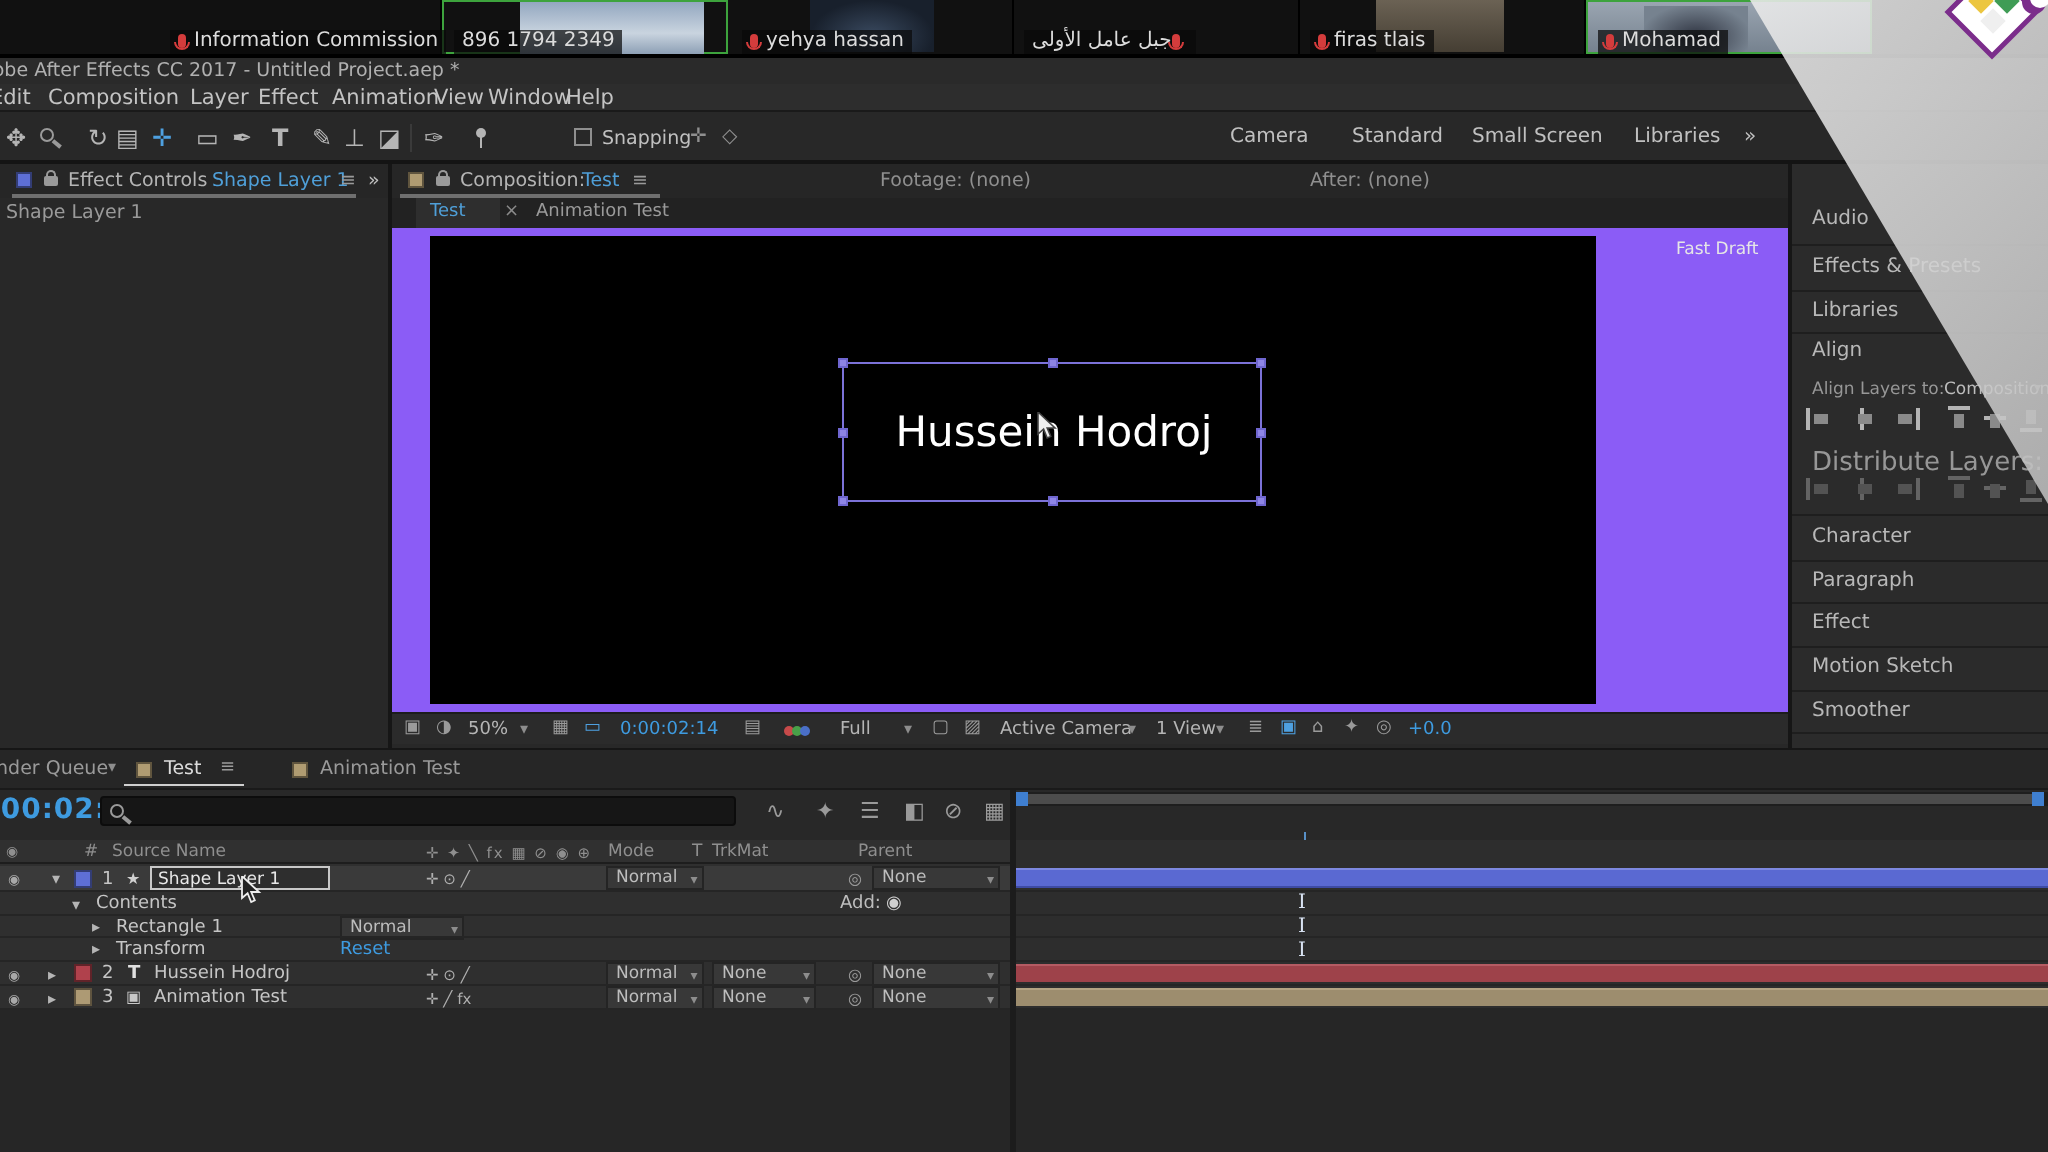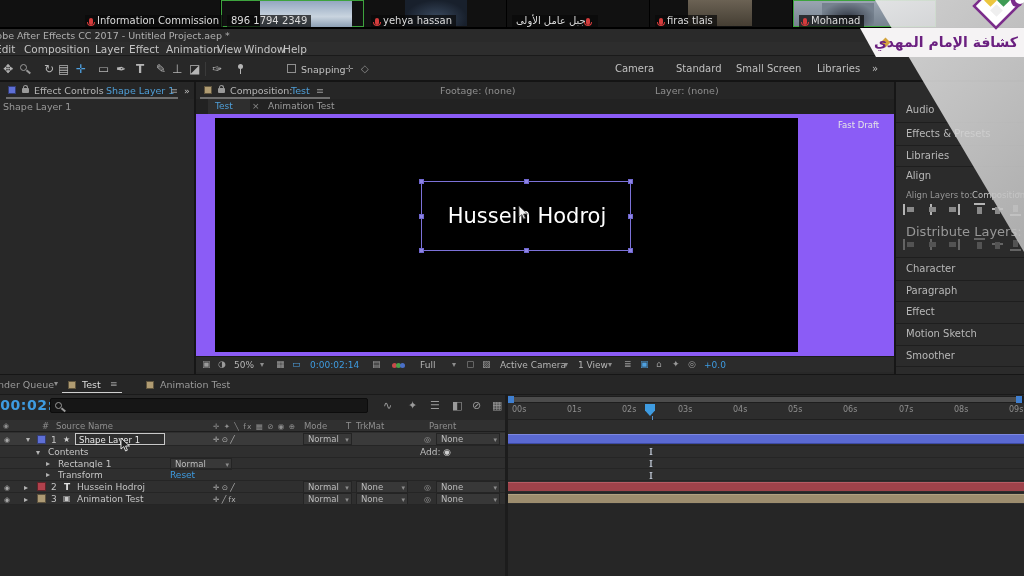--- a/index.html
+++ b/index.html
@@ -119,21 +119,21 @@
 
   <div class="ab" style="left:196px;top:82px;width:698px;height:292px;background:#282828">
     <div class="ab" style="left:0;top:0;width:698px;height:17px;background:#262626">
       <span class="chip" style="left:8px;top:4px;width:8px;height:8px;background:#b09c72"></span>
       <span class="lock" style="left:22px;top:6px"></span>
       <span class="txt" style="left:34px;top:3px;font-size:9.5px;color:#b5b5b5">Composition:</span>
       <span class="txt" style="left:95px;top:3px;font-size:9.5px;color:#4f9fd8">Test</span>
       <span class="txt" style="left:120px;top:3px;font-size:9.5px;color:#9a9a9a">≡</span>
       <div class="ab" style="left:4px;top:15px;width:130px;height:2px;background:#6f6f6f"></div>
       <span class="txt" style="left:244px;top:3px;font-size:9.5px;color:#8f8f8f">Footage: (none)</span>
-      <span class="txt" style="left:459px;top:3px;font-size:9.5px;color:#8f8f8f">Layer: (none)</span>
+      <span class="txt" style="left:459px;top:3px;font-size:9.5px;color:#8f8f8f">After: (none)</span>
     </div>
     <div class="ab" style="left:0;top:17px;width:698px;height:15px;background:#222">
       <div class="ab" style="left:12px;top:0;width:42px;height:15px;background:#2e2e2e">
         <span class="txt" style="left:7px;top:2px;font-size:9px;color:#4f9fd8">Test</span>
       </div>
       <span class="txt" style="left:56px;top:2px;font-size:9px;color:#8a8a8a">×</span>
       <span class="txt" style="left:72px;top:2px;font-size:9px;color:#9a9a9a">Animation Test</span>
     </div>
     <div class="ab" style="left:0;top:32px;width:698px;height:242px;background:#8b5cf6">
       <span class="txt" style="left:642px;top:6px;font-size:8.5px;color:#e6e6e6">Fast Draft</span>
@@ -244,33 +244,20 @@
     <span class="ico" style="left:430px;top:25px;font-size:11px;color:#9a9a9a">☰</span>
     <span class="ico" style="left:452px;top:25px;font-size:11px;color:#9a9a9a">◧</span>
     <span class="ico" style="left:472px;top:25px;font-size:11px;color:#9a9a9a">⊘</span>
     <span class="ico" style="left:492px;top:25px;font-size:11px;color:#9a9a9a">▦</span>
 
     <div class="ab" style="left:508px;top:21px;width:516px;height:7px;background:#1e1e1e">
       <div class="ab" style="left:6px;top:1px;width:502px;height:5px;background:#4c4c4c"></div>
       <div class="ab" style="left:0;top:0;width:6px;height:7px;background:#3f7fd0"></div>
       <div class="ab" style="left:508px;top:0;width:6px;height:7px;background:#3f7fd0"></div>
     </div>
-    <div class="ab" style="left:508px;top:28px;width:516px;height:17px;background:#2d2d2d;border-bottom:1px solid #1f1f1f">
-      <span class="tick" style="left:4px">00s</span>
-      <span class="tick" style="left:59px">01s</span>
-      <span class="tick" style="left:114px">02s</span>
-      <span class="tick" style="left:170px">03s</span>
-      <span class="tick" style="left:225px">04s</span>
-      <span class="tick" style="left:280px">05s</span>
-      <span class="tick" style="left:335px">06s</span>
-      <span class="tick" style="left:391px">07s</span>
-      <span class="tick" style="left:446px">08s</span>
-      <span class="tick" style="left:501px">09s</span>
-      <div class="ab" style="left:137px;top:1px;width:10px;height:12px;background:#3e9be0;clip-path:polygon(0 0,100% 0,100% 55%,50% 100%,0 55%)"></div>
-    </div>
     <div class="ab" style="left:652px;top:41px;width:1px;height:99px;background:rgba(96,162,226,.85)"></div>
 
     <div class="ab" style="left:0;top:45px;width:507px;height:12px;background:#303030;border-bottom:1px solid #1d1d1d">
       <span class="txt" style="left:3px;top:2px;font-size:7px;color:#8f8f8f">◉</span>
       <span class="txt" style="left:42px;top:1px;font-size:8.5px;color:#8f8f8f">#</span>
       <span class="txt" style="left:56px;top:1px;font-size:8.5px;color:#8f8f8f">Source Name</span>
       <span class="txt" style="left:213px;top:2px;font-size:7.5px;color:#8f8f8f;letter-spacing:1px">✛ ✦ ╲ fx ▦ ⊘ ◉ ⊕</span>
       <span class="txt" style="left:304px;top:1px;font-size:8.5px;color:#8f8f8f">Mode</span>
       <span class="txt" style="left:346px;top:1px;font-size:8.5px;color:#8f8f8f">T</span>
       <span class="txt" style="left:356px;top:1px;font-size:8.5px;color:#8f8f8f">TrkMat</span>
@@ -356,24 +343,20 @@
     <div class="hairline" style="left:0;top:129px;width:1024px"></div>
     <span class="ibeam" style="left:649px;top:72px">I</span>
     <span class="ibeam" style="left:649px;top:84px">I</span>
     <span class="ibeam" style="left:649px;top:96px">I</span>
 
     <div class="ab" style="left:0;top:130px;width:1024px;height:71px;background:#262626"></div>
     <div class="ab" style="left:505px;top:20px;width:3px;height:181px;background:#1c1c1c"></div>
   </div>
 
   <div class="ab" style="left:875px;top:0;width:149px;height:252px;background:linear-gradient(135deg,rgba(235,235,235,.88),rgba(190,190,190,.88));clip-path:polygon(0 0,100% 0,100% 100%);z-index:40"></div>
-  <div class="ab" style="left:860px;top:28px;width:164px;height:29px;background:#f5f3f4;clip-path:polygon(0 0,100% 0,100% 100%,16px 100%);z-index:41">
-    <span class="ab" style="left:22px;top:11px;width:7px;height:7px;background:#d4a43c;transform:rotate(45deg)"></span>
-    <div class="txt" style="left:0;top:0;width:158px;text-align:right;direction:rtl;line-height:29px;font-size:14px;font-weight:bold;color:#6b2080">كشافة الإمام المهدي</div>
-  </div>
   <svg class="ab" style="left:972px;top:-8px;z-index:42" width="52" height="42" viewBox="0 0 52 42">
     <path d="M24,-8 L46,14 L24,36 L2,14 Z" fill="#ffffff" stroke="#7b2d8b" stroke-width="2.5"></path>
     <rect x="14" y="4" width="9" height="9" fill="#ecc63f" transform="rotate(45 18.5 8.5)"></rect>
     <rect x="27" y="4" width="9" height="9" fill="#3f9c55" transform="rotate(45 31.5 8.5)"></rect>
     <rect x="20" y="14" width="9" height="9" fill="#efefef" transform="rotate(45 24.5 18.5)"></rect>
     <circle cx="45" cy="9" r="6" fill="#7b2d8b"></circle>
     <circle cx="48" cy="7" r="5" fill="#ffffff"></circle>
   </svg>
 
 </div>

